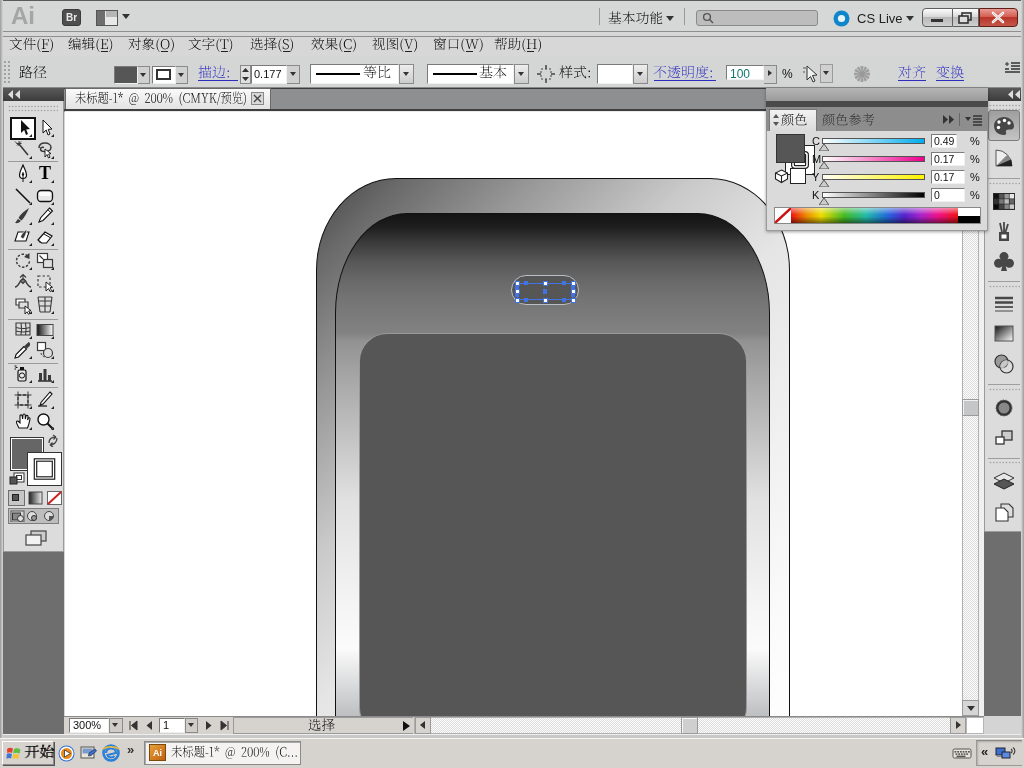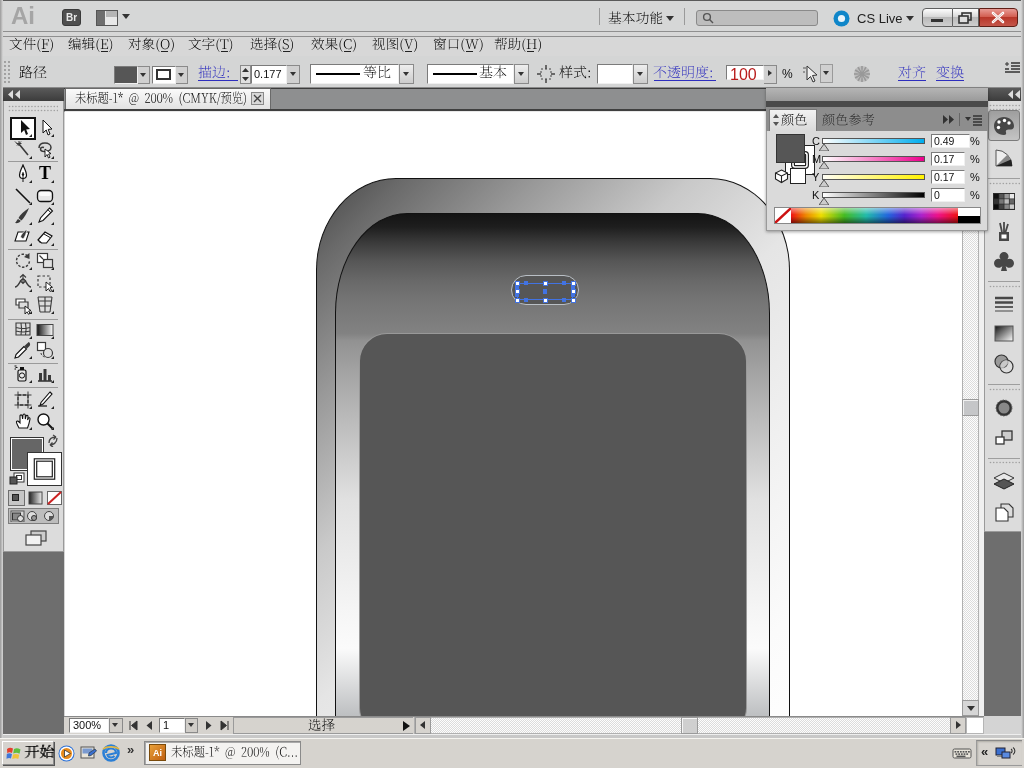--- a/index.html
+++ b/index.html
@@ -144,21 +144,21 @@
 <svg style="position:absolute;left:559px;top:64.5px;overflow:visible" width="34" height="20">
     <path transform="translate(0,12.3)" d="M3.4 -6.8Q4.1 -6.5 4.5 -6.2Q4.9 -5.8 5.1 -5.5Q5.3 -5.2 5.4 -5.0Q5.4 -4.7 5.4 -4.5Q5.3 -4.4 5.1 -4.4Q5 -4.3 4.8 -4.5Q4.7 -4.8 4.4 -5.2Q4.1 -5.6 3.8 -6.0Q3.5 -6.4 3.2 -6.7ZM4 -11.6Q3.9 -11.4 3.8 -11.3Q3.7 -11.2 3.5 -11.2V0.7Q3.5 0.8 3.4 0.8Q3.3 0.9 3.2 0.9Q3.1 1 3 1.0H2.9V-11.7ZM3.4 -8.2Q3 -6.4 2.3 -4.8Q1.6 -3.2 0.4 -1.9L0.2 -2.1Q0.8 -3 1.3 -4.0Q1.8 -5 2.1 -6.1Q2.5 -7.3 2.7 -8.4H3.4ZM4.7 -9.2Q4.7 -9.2 4.9 -9.0Q5.1 -8.9 5.3 -8.7Q5.6 -8.5 5.8 -8.3Q5.8 -8.2 5.7 -8.1Q5.6 -8.1 5.4 -8.1H0.9L0.8 -8.5H4.2ZM12.2 -11.2Q12.1 -10.9 11.7 -11.0Q11.5 -10.7 11.2 -10.2Q10.9 -9.8 10.6 -9.4Q10.2 -9 9.9 -8.6H9.6Q9.8 -9 10.1 -9.6Q10.3 -10.1 10.6 -10.7Q10.8 -11.2 11 -11.7ZM6.5 -11.6Q7.1 -11.3 7.5 -10.9Q7.9 -10.6 8.1 -10.3Q8.2 -10 8.3 -9.7Q8.3 -9.4 8.2 -9.3Q8.2 -9.1 8 -9.1Q7.9 -9.1 7.7 -9.2Q7.6 -9.6 7.3 -10.0Q7.1 -10.4 6.8 -10.8Q6.6 -11.2 6.3 -11.5ZM9.5 0.8Q9.5 0.8 9.3 0.9Q9.2 1 8.9 1.0H8.8V-8.8H9.5ZM12.5 -3.7Q12.5 -3.7 12.6 -3.6Q12.7 -3.5 12.9 -3.4Q13 -3.3 13.2 -3.1Q13.4 -3 13.6 -2.8Q13.5 -2.6 13.2 -2.6H5.3L5.2 -3.0H12.0ZM11.7 -6.8Q11.7 -6.8 11.8 -6.7Q11.9 -6.6 12.1 -6.5Q12.2 -6.4 12.4 -6.2Q12.6 -6 12.7 -5.9Q12.7 -5.7 12.4 -5.7H6.2L6.1 -6.1H11.1ZM12.1 -9.5Q12.1 -9.5 12.2 -9.4Q12.3 -9.4 12.5 -9.2Q12.6 -9.1 12.8 -8.9Q13 -8.8 13.1 -8.6Q13.1 -8.4 12.8 -8.4H5.9L5.8 -8.8H11.5Z M14.7 -8.7H25.7L26.2 -9.4Q26.2 -9.4 26.4 -9.3Q26.5 -9.2 26.6 -9.1Q26.8 -8.9 27 -8.8Q27.2 -8.6 27.3 -8.5Q27.3 -8.2 27 -8.2H14.9ZM15.4 -5.8H20.1L20.6 -6.4Q20.6 -6.4 20.7 -6.3Q20.8 -6.3 21 -6.1Q21.1 -6 21.3 -5.9Q21.5 -5.7 21.6 -5.6Q21.6 -5.3 21.3 -5.3H15.5ZM21.8 -11.6 23 -11.5Q22.9 -11.4 22.8 -11.3Q22.7 -11.1 22.5 -11.1Q22.5 -9.5 22.6 -7.9Q22.8 -6.3 23.2 -4.8Q23.6 -3.4 24.3 -2.2Q24.9 -1.1 26 -0.4Q26.2 -0.2 26.2 -0.2Q26.3 -0.2 26.4 -0.4Q26.5 -0.7 26.7 -1.1Q26.8 -1.6 26.9 -2.0L27.1 -1.9L26.9 0.1Q27.2 0.4 27.3 0.5Q27.3 0.7 27.2 0.8Q27.2 0.9 27 0.9Q26.8 1 26.6 0.9Q26.4 0.8 26.1 0.7Q25.9 0.5 25.7 0.3Q24.6 -0.5 23.8 -1.7Q23.1 -2.9 22.6 -4.5Q22.2 -6.1 22 -7.9Q21.8 -9.7 21.8 -11.6ZM23.7 -11.3Q24.4 -11.2 24.8 -11.0Q25.3 -10.8 25.5 -10.6Q25.8 -10.3 25.9 -10.1Q26 -9.9 25.9 -9.8Q25.9 -9.6 25.8 -9.6Q25.6 -9.5 25.5 -9.6Q25.3 -9.9 25 -10.2Q24.6 -10.4 24.2 -10.7Q23.9 -11 23.5 -11.2ZM18 -5.7H18.7V-0.8L18 -0.7ZM15 -0.1Q15.6 -0.2 16.6 -0.5Q17.7 -0.8 19.1 -1.2Q20.5 -1.6 21.9 -2.0L22 -1.7Q20.8 -1.3 19.3 -0.8Q17.7 -0.2 15.7 0.4Q15.7 0.5 15.6 0.6Q15.5 0.7 15.5 0.7Z M30.3 0.2Q29.9 0.2 29.7 -0.0Q29.5 -0.3 29.5 -0.5Q29.5 -0.9 29.7 -1.1Q29.9 -1.3 30.3 -1.3Q30.6 -1.3 30.8 -1.1Q31 -0.9 31 -0.5Q31 -0.3 30.8 -0.0Q30.6 0.2 30.3 0.2ZM30.3 -5.4Q29.9 -5.4 29.7 -5.6Q29.5 -5.8 29.5 -6.1Q29.5 -6.5 29.7 -6.7Q29.9 -6.9 30.3 -6.9Q30.6 -6.9 30.8 -6.7Q31 -6.5 31 -6.1Q31 -5.8 30.8 -5.6Q30.6 -5.4 30.3 -5.4Z" fill="#000"></path>
   </svg>
 <div class="abs sunk" style="left:597px;top:64px;width:36px;height:20px"></div>
 <div class="abs" style="left:633px;top:64px;width:15px;height:20px;background:linear-gradient(180deg,#eee,#ccc);border:1px solid #8a8a8a"></div>
 <div class="abs" style="left:637px;top:72px;width:0;height:0;border-left:3.5px solid transparent;border-right:3.5px solid transparent;border-top:4px solid #333"></div>
 <div class="abs" style="left:654px;top:67px;width:62px;height:14px;border-bottom:1px solid #2e2ebe"></div>
 <svg style="position:absolute;left:653px;top:64.5px;overflow:visible" width="62" height="20">
     <path transform="translate(0,12.3)" d="M8.1 -7.5Q9.5 -7 10.4 -6.5Q11.4 -5.9 12 -5.5Q12.6 -5 12.8 -4.6Q13.1 -4.2 13.1 -4.0Q13.2 -3.7 13 -3.6Q12.9 -3.5 12.6 -3.6Q12.3 -4.1 11.8 -4.6Q11.3 -5.1 10.6 -5.6Q9.9 -6.1 9.2 -6.6Q8.6 -7 8 -7.4ZM0.8 -10.6H11.4L12 -11.4Q12 -11.4 12.2 -11.3Q12.3 -11.2 12.5 -11.0Q12.6 -10.9 12.8 -10.7Q13 -10.6 13.2 -10.4Q13.2 -10.2 12.8 -10.2H0.9ZM6.7 -7.9 6.9 -8.1 7.7 -7.8Q7.7 -7.7 7.6 -7.7Q7.5 -7.6 7.3 -7.6V0.7Q7.3 0.8 7.2 0.8Q7.1 0.9 7 0.9Q6.9 1 6.8 1.0H6.7ZM7.8 -10.5H8.7Q7.9 -9 6.6 -7.6Q5.4 -6.3 3.9 -5.1Q2.3 -3.9 0.7 -3.1L0.5 -3.3Q1.7 -4 2.7 -4.8Q3.8 -5.6 4.8 -6.5Q5.7 -7.5 6.5 -8.5Q7.3 -9.5 7.8 -10.5Z M23.8 -5.6 24.2 -6 25.1 -5.2Q25 -5.1 24.9 -5.1Q24.7 -5 24.5 -5.0Q24.3 -5 24.1 -5.0L24 -5.6ZM24.6 -5.2Q24.5 -5 24.4 -4.7Q24.3 -4.4 24.2 -4.1Q24.1 -3.7 23.9 -3.5H24.1L23.6 -3.1L22.8 -3.9Q23 -4 23.3 -4.0Q23.5 -4.1 23.7 -4.1L23.3 -3.7Q23.4 -3.9 23.6 -4.3Q23.7 -4.6 23.8 -5.0Q23.9 -5.3 24 -5.6ZM21.9 -5.6Q21.7 -3.8 20.9 -2.7Q20.1 -1.6 18.6 -0.8L18.5 -1.1Q19.8 -1.9 20.4 -3.0Q21.1 -4 21.2 -5.6ZM25.4 -3.9 25.8 -4.4 26.6 -3.6Q26.5 -3.5 26.1 -3.5Q26 -2.5 25.8 -1.8Q25.6 -1.1 25.2 -0.9Q25 -0.7 24.7 -0.7Q24.4 -0.6 24.1 -0.6Q24.1 -0.7 24 -0.8Q24 -1 23.8 -1.0Q23.7 -1.1 23.4 -1.2Q23.1 -1.2 22.8 -1.3L22.8 -1.5Q23 -1.5 23.4 -1.5Q23.7 -1.5 24 -1.4Q24.3 -1.4 24.4 -1.4Q24.6 -1.4 24.7 -1.5Q24.8 -1.5 24.9 -1.5Q25.1 -1.7 25.3 -2.3Q25.4 -2.9 25.5 -3.9ZM26 -3.9V-3.5H23.7V-3.9ZM24.3 -5.6V-5.1H19.3L19.2 -5.6ZM23 -8.7Q23.4 -8.1 24.1 -7.5Q24.9 -7 25.7 -6.6Q26.5 -6.2 27.4 -5.9L27.3 -5.8Q26.9 -5.7 26.8 -5.3Q26 -5.6 25.2 -6.1Q24.5 -6.6 23.8 -7.2Q23.2 -7.8 22.7 -8.6ZM26 -10.9Q25.9 -10.8 25.8 -10.8Q25.6 -10.8 25.4 -10.9Q24.5 -10.7 23.4 -10.5Q22.3 -10.3 21.1 -10.2Q19.9 -10 18.7 -10.0L18.7 -10.2Q19.5 -10.3 20.4 -10.5Q21.4 -10.7 22.2 -10.8Q23.1 -11 23.9 -11.2Q24.7 -11.5 25.2 -11.6ZM22.2 -8.6Q21.5 -7.5 20.4 -6.6Q19.4 -5.7 18 -5.1L17.9 -5.3Q19 -6 20 -6.9Q20.9 -7.8 21.5 -8.8H22.2ZM26.2 -9.5Q26.2 -9.5 26.4 -9.4Q26.6 -9.2 26.8 -9.0Q27.1 -8.8 27.3 -8.6Q27.2 -8.4 26.9 -8.4H18.2L18.1 -8.8H25.7ZM22.8 -6.1Q22.8 -6 22.6 -6.0Q22.5 -5.9 22.2 -5.9H22.1V-10.7H22.8ZM17 -1.9Q17.2 -1.9 17.3 -1.9Q17.4 -1.8 17.5 -1.7Q18 -0.9 18.7 -0.6Q19.4 -0.3 20.4 -0.2Q21.4 -0.1 22.8 -0.1Q24 -0.1 25.1 -0.1Q26.2 -0.1 27.4 -0.1V0.1Q27.2 0.1 27 0.2Q26.9 0.4 26.9 0.6Q26.2 0.6 25.5 0.6Q24.8 0.6 24.1 0.6Q23.4 0.6 22.6 0.6Q21.5 0.6 20.7 0.5Q19.9 0.4 19.3 0.2Q18.6 0 18.2 -0.3Q17.7 -0.7 17.2 -1.4Q17.1 -1.5 17 -1.5Q16.9 -1.5 16.8 -1.4Q16.7 -1.2 16.4 -0.8Q16.1 -0.5 15.8 -0.1Q15.5 0.3 15.3 0.5Q15.4 0.7 15.3 0.9L14.6 0.1Q14.9 -0.2 15.2 -0.5Q15.6 -0.8 16 -1.1Q16.3 -1.5 16.6 -1.7Q16.9 -1.9 17 -1.9ZM15.4 -11.5Q16.1 -11 16.5 -10.5Q17 -10.1 17.2 -9.7Q17.4 -9.4 17.5 -9.1Q17.5 -8.8 17.4 -8.6Q17.4 -8.4 17.2 -8.4Q17.1 -8.3 16.9 -8.5Q16.8 -8.9 16.5 -9.4Q16.2 -10 15.9 -10.5Q15.5 -11 15.2 -11.4ZM17.2 -1.9 16.6 -1.4V-6.6H14.8L14.7 -7.0H16.4L16.9 -7.6L17.9 -6.7Q17.8 -6.6 17.7 -6.6Q17.5 -6.5 17.2 -6.5Z M35.5 -10.8H40.3V-10.4H35.5ZM35.5 -7.6H40.3V-7.2H35.5ZM35.3 -4.3H40.3V-3.9H35.3ZM39.9 -10.8H39.7L40.1 -11.3L41.1 -10.6Q41 -10.5 40.9 -10.4Q40.7 -10.3 40.5 -10.3V-0.1Q40.5 0.2 40.4 0.4Q40.3 0.6 40.1 0.8Q39.8 1 39.2 1.0Q39.1 0.9 39 0.7Q38.9 0.6 38.8 0.5Q38.6 0.4 38.3 0.4Q37.9 0.3 37.4 0.2V0.0Q37.4 0 37.7 0.0Q37.9 0 38.3 0.1Q38.7 0.1 39 0.1Q39.4 0.1 39.5 0.1Q39.7 0.1 39.8 0.1Q39.9 -0 39.9 -0.2ZM35.3 -10.8V-11.0V-11.2L36 -10.8H35.9V-6.4Q35.9 -5.5 35.8 -4.7Q35.7 -3.9 35.5 -3.1Q35.3 -2.3 35 -1.6Q34.6 -0.8 34 -0.2Q33.4 0.5 32.5 1.1L32.3 0.9Q33.2 0.2 33.8 -0.6Q34.4 -1.4 34.7 -2.3Q35 -3.2 35.1 -4.3Q35.3 -5.3 35.3 -6.4ZM29.2 -10.6V-11.0L29.9 -10.6H29.8V-1.5Q29.8 -1.5 29.7 -1.5Q29.6 -1.4 29.5 -1.4Q29.4 -1.3 29.2 -1.3H29.2ZM32.8 -10.6H32.6L33 -11.1L34 -10.3Q33.9 -10.2 33.8 -10.2Q33.6 -10.1 33.4 -10.1V-2.1Q33.4 -2 33.3 -2.0Q33.2 -1.9 33.1 -1.8Q33 -1.8 32.8 -1.8H32.8ZM29.5 -10.6H33.1V-10.2H29.5ZM29.5 -7.0H33.1V-6.6H29.5ZM29.5 -3.3H33.1V-2.9H29.5Z M48.4 -11.9Q49 -11.7 49.3 -11.5Q49.7 -11.3 49.9 -11.0Q50.1 -10.8 50.1 -10.6Q50.2 -10.4 50.1 -10.3Q50 -10.1 49.9 -10.1Q49.7 -10.1 49.6 -10.2Q49.4 -10.5 49 -11.0Q48.6 -11.5 48.2 -11.8ZM44 -10.1V-10.3L44.8 -9.9H44.7V-6.4Q44.7 -5.6 44.6 -4.6Q44.5 -3.6 44.4 -2.6Q44.2 -1.6 43.8 -0.7Q43.4 0.3 42.8 1.1L42.5 0.9Q43.2 -0.2 43.5 -1.4Q43.8 -2.6 43.9 -3.9Q44 -5.2 44 -6.4V-9.9ZM54.2 -10.7Q54.2 -10.7 54.3 -10.6Q54.4 -10.5 54.6 -10.3Q54.7 -10.2 54.9 -10.0Q55.1 -9.9 55.3 -9.7Q55.2 -9.5 54.9 -9.5H44.3V-9.9H53.6ZM52.3 -3.8V-3.4H46.0L45.8 -3.8ZM52 -3.8 52.6 -4.2 53.4 -3.5Q53.3 -3.4 53.2 -3.3Q53 -3.3 52.7 -3.3Q51.5 -1.5 49.3 -0.5Q47.1 0.6 44.1 1.0L44 0.8Q45.9 0.4 47.5 -0.2Q49.1 -0.8 50.3 -1.7Q51.5 -2.6 52.2 -3.8ZM47.2 -3.8Q47.8 -2.8 48.5 -2.1Q49.3 -1.4 50.4 -0.9Q51.4 -0.4 52.7 -0.1Q54 0.2 55.5 0.3L55.5 0.5Q55.3 0.5 55.1 0.6Q54.9 0.8 54.9 1.0Q52.9 0.7 51.4 0.2Q49.9 -0.4 48.8 -1.3Q47.7 -2.2 47 -3.6ZM53.9 -8.2Q53.9 -8.2 54.1 -8.1Q54.3 -8 54.5 -7.7Q54.8 -7.5 55 -7.3Q54.9 -7.1 54.6 -7.1H45.2L45.1 -7.5H53.3ZM51.6 -5.5V-5.0H47.8V-5.5ZM52.5 -8.9Q52.5 -8.8 52.4 -8.7Q52.2 -8.6 52 -8.6V-4.6Q52 -4.6 51.9 -4.5Q51.8 -4.4 51.7 -4.4Q51.6 -4.4 51.5 -4.4H51.4V-9.1ZM48.5 -8.9Q48.5 -8.8 48.4 -8.7Q48.3 -8.6 48 -8.6V-4.5Q48 -4.4 48 -4.4Q47.9 -4.3 47.8 -4.3Q47.7 -4.2 47.5 -4.2H47.4V-9.1Z M58.3 0.2Q57.9 0.2 57.7 -0.0Q57.5 -0.3 57.5 -0.5Q57.5 -0.9 57.7 -1.1Q57.9 -1.3 58.3 -1.3Q58.6 -1.3 58.8 -1.1Q59 -0.9 59 -0.5Q59 -0.3 58.8 -0.0Q58.6 0.2 58.3 0.2ZM58.3 -5.4Q57.9 -5.4 57.7 -5.6Q57.5 -5.8 57.5 -6.1Q57.5 -6.5 57.7 -6.7Q57.9 -6.9 58.3 -6.9Q58.6 -6.9 58.8 -6.7Q59 -6.5 59 -6.1Q59 -5.8 58.8 -5.6Q58.6 -5.4 58.3 -5.4Z" fill="#2e2ebe"></path>
   </svg>
-<div class="abs sunk" style="left:726px;top:65px;width:38px;height:15px;font-size:16px;color:#b91c1c;line-height:17px;padding-left:3px">100</div>
+<div class="abs sunk" style="left:726px;top:65px;width:38px;height:15px;font-size:12px;color:#0f766e;line-height:17px;padding-left:3px">100</div>
 <div class="abs" style="left:764px;top:65px;width:13px;height:19px;background:#d0d0d0;border:1px solid #8a8a8a;border-left:none"></div>
 <div class="abs" style="left:768px;top:70px;width:0;height:0;border-top:3.5px solid transparent;border-bottom:3.5px solid transparent;border-left:4px solid #333"></div>
 <div class="abs" style="left:782px;top:67px;font-size:12px;color:#111">%</div>
 <svg class="abs" style="left:800px;top:63px" width="22" height="22">
     <path d="M7 3 L7 17 L10.5 13.5 L13 19 L15 18 L12.5 12.5 L17 12 Z" fill="#f0f0f0" stroke="#333" stroke-width="1"></path>
     <path d="M3 5 h3 M3 9 h2" stroke="#555" stroke-width="1"></path>
   </svg>
 <div class="abs" style="left:820px;top:64px;width:13px;height:19px;background:#d0d0d0;border:1px solid #9a9a9a"></div>
 <div class="abs" style="left:823px;top:71px;width:0;height:0;border-left:3.5px solid transparent;border-right:3.5px solid transparent;border-top:4px solid #333"></div>
 <svg class="abs" style="left:852px;top:64px" width="20" height="20">
@@ -653,21 +653,21 @@
 <svg class="abs" style="left:774px;top:169px" width="15" height="15">
     <path d="M7.5 1 L13.5 4 L13.5 10 L7.5 13.5 L1.5 10 L1.5 4 Z" fill="#fff" stroke="#222" stroke-width="1.1"></path>
     <path d="M1.5 4 L7.5 7 L13.5 4 M7.5 7 L7.5 13.5" fill="none" stroke="#222" stroke-width="1.1"></path>
   </svg>
 <div class="abs" style="left:790px;top:168px;width:16px;height:16px;background:#fff;border:1px solid #222"></div>
 <div class="abs" style="left:812px;top:135px;font-size:11px;color:#111">C</div>
 <div class="abs" style="left:822px;top:138px;width:103px;height:6px;border:1px solid #555;background:linear-gradient(90deg,#fff,#00adee)"></div>
 <svg class="abs" style="left:819px;top:144px" width="10" height="7">
     <path d="M5 0 L10 7 L0 7 Z" fill="#ccc" stroke="#555" stroke-width="1"></path>
   </svg>
-<div class="abs sunk" style="left:931px;top:134px;width:39px;height:14px;font-size:10.5px;line-height:12px;padding-left:2px;color:#111">0.49</div>
+<div class="abs sunk" style="left:931px;top:134px;width:26px;height:14px;font-size:10.5px;line-height:12px;padding-left:2px;color:#111">0.49</div>
 <div class="abs" style="left:970px;top:135px;font-size:11px;color:#111">%</div>
 <div class="abs" style="left:812px;top:153px;font-size:11px;color:#111">M</div>
 <div class="abs" style="left:822px;top:156px;width:103px;height:6px;border:1px solid #555;background:linear-gradient(90deg,#fff,#ec008c)"></div>
 <svg class="abs" style="left:819px;top:162px" width="10" height="7">
     <path d="M5 0 L10 7 L0 7 Z" fill="#ccc" stroke="#555" stroke-width="1"></path>
   </svg>
 <div class="abs sunk" style="left:931px;top:152px;width:34px;height:14px;font-size:10.5px;line-height:12px;padding-left:2px;color:#111">0.17</div>
 <div class="abs" style="left:970px;top:153px;font-size:11px;color:#111">%</div>
 <div class="abs" style="left:812px;top:171px;font-size:11px;color:#111">Y</div>
 <div class="abs" style="left:822px;top:174px;width:103px;height:6px;border:1px solid #555;background:linear-gradient(90deg,#fffef5,#fff200)"></div>

